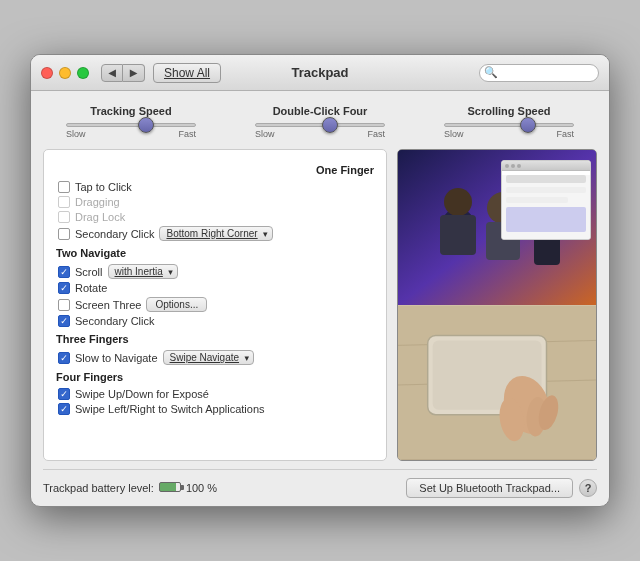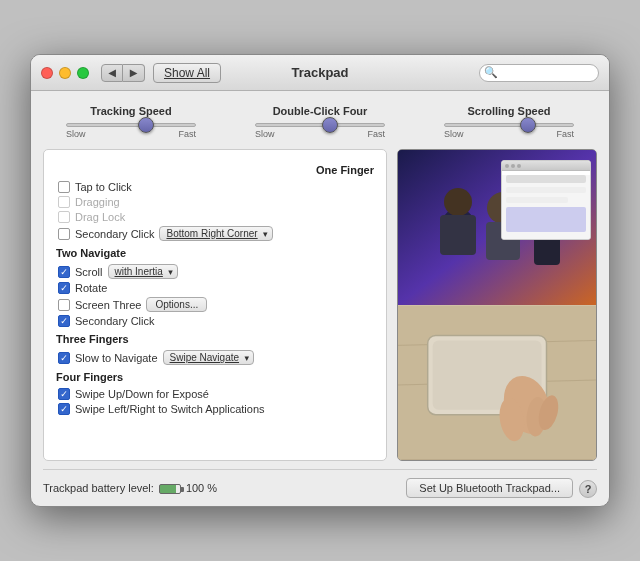--- a/index.html
+++ b/index.html
@@ -278,21 +278,21 @@
     .bottom-bar {
       padding: 8px 12px;
       display: flex;
       align-items: center;
       justify-content: space-between;
       font-size: 11px;
       color: #333;
     }
     .battery-info {
       display: flex;
-      align-items: flex-end;
+      align-items: flex-start;
       gap: 5px;
     }
     .battery-icon {
       width: 22px;
       height: 10px;
       border: 1px solid #666;
       border-radius: 2px;
       background: linear-gradient(to right, #66aa66 80%, transparent 80%);
       position: relative;
     }
@@ -324,21 +324,21 @@
       display: flex;
       align-items: center;
       justify-content: center;
       font-size: 11px;
       color: #444;
       cursor: pointer;
       font-weight: bold;
     }
     .bottom-right {
       display: flex;
-      align-items: flex-end;
+      align-items: center;
       gap: 6px;
     }
     .divider {
       height: 1px;
       background: #ccc;
       margin: 0 12px;
     }
   </style>
 </head>
 <body>

